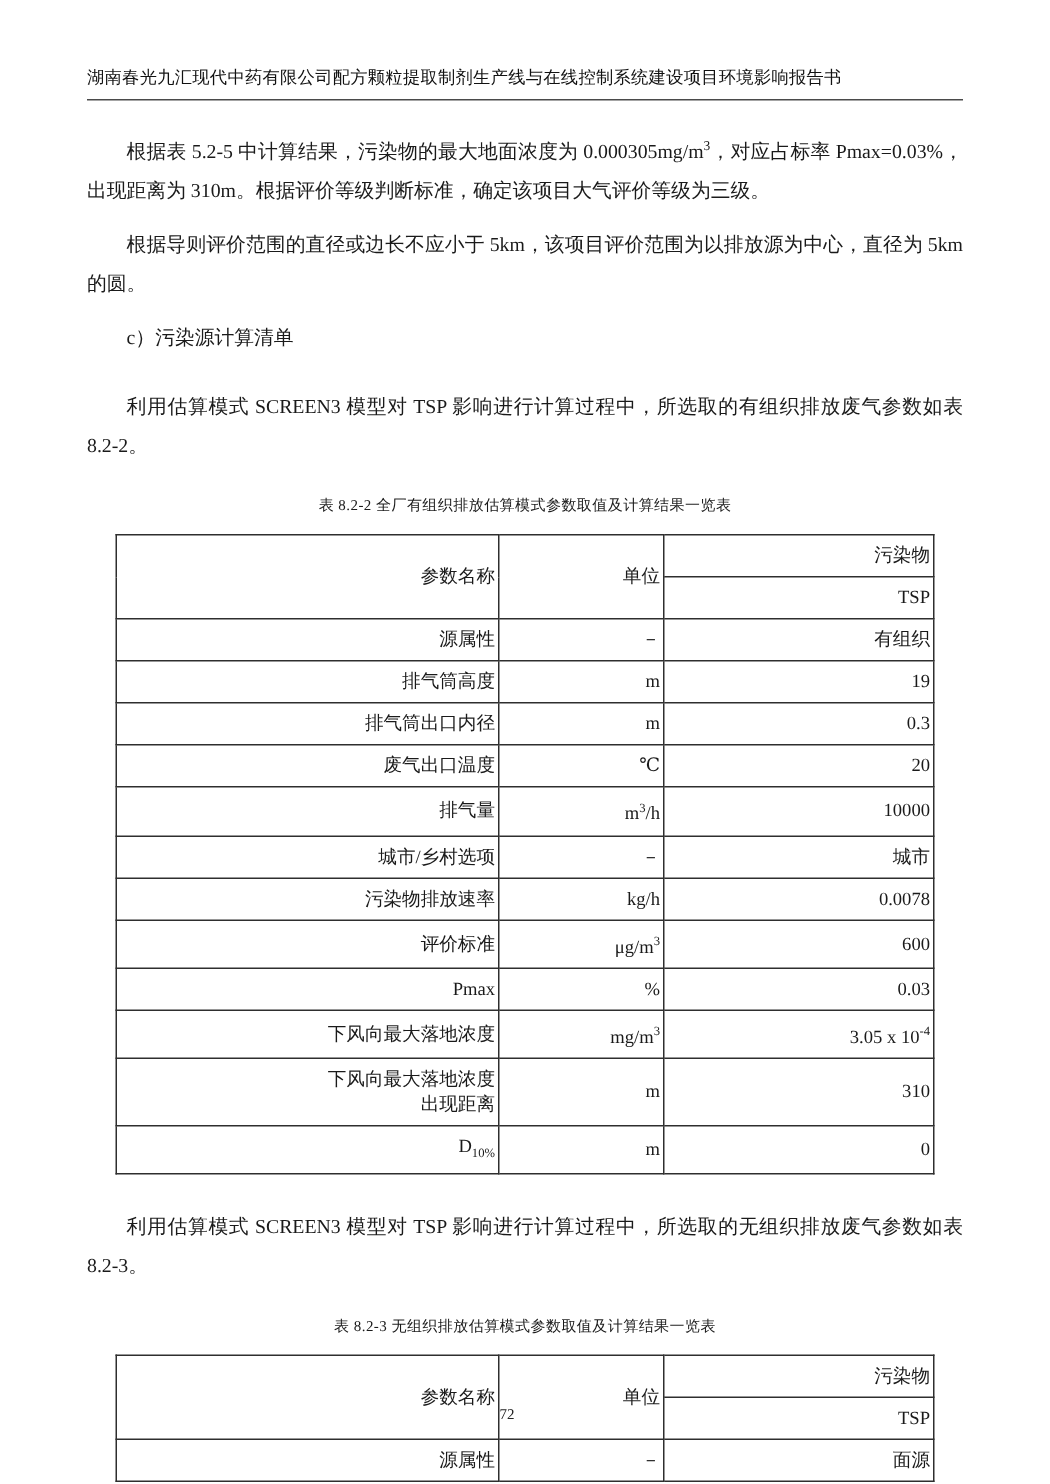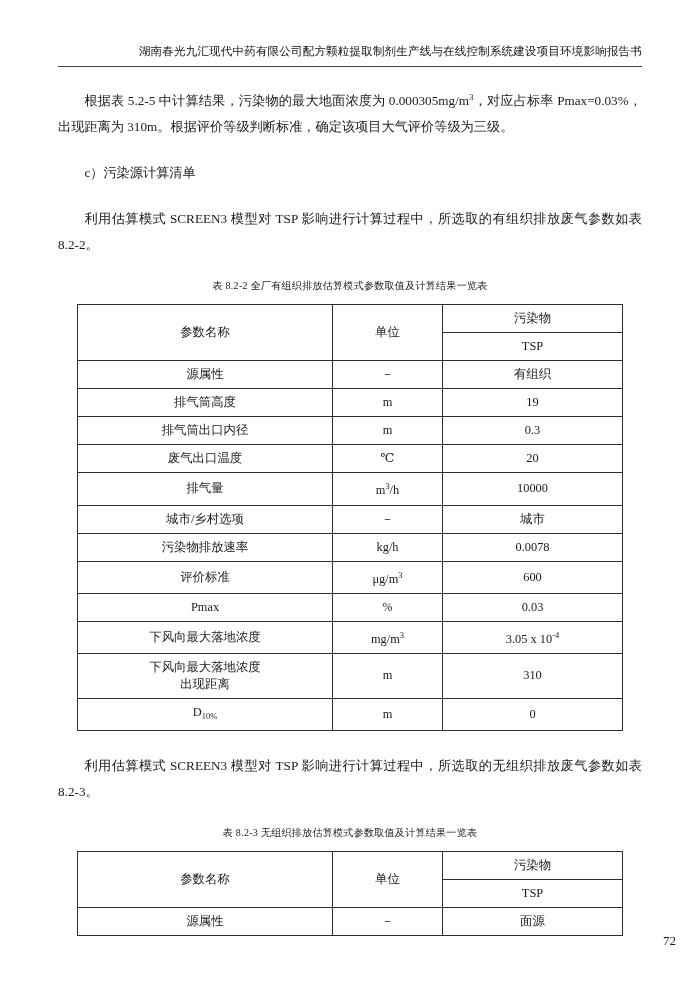--- a/index.html
+++ b/index.html
@@ -18,21 +18,21 @@
     background: #ffffff;
     box-sizing: border-box;
     padding: 0;
     overflow: hidden;
   }
   .header {
     position: absolute;
     top: 44px;
     left: 58px;
     width: 584px;
-    text-align: right;
+    text-align: left;
     font-size: 11.5px;
     letter-spacing: 0.2px;
     color: #111;
   }
   .header-rule {
     position: absolute;
     top: 66px;
     left: 58px;
     width: 584px;
     height: 1px;
@@ -66,56 +66,57 @@
     letter-spacing: 0.3px;
   }
   table.doc-table {
     border-collapse: collapse;
     width: 545px;
     margin: 6px auto 0 auto;
     table-layout: fixed;
   }
   table.doc-table td {
     border: 1px solid #2e2e2e;
-    text-align: center;
+    text-align: right;
     font-size: 12.4px;
     line-height: 17px;
     padding: 5px 2px;
     vertical-align: middle;
   }
   .col-name { width: 255px; }
   .col-unit { width: 110px; }
   .col-val  { width: 180px; }
 
   .two-line td { padding: 3px 2px; }
 
   .footer-page {
     position: absolute;
     bottom: 40px;
     left: 0;
     width: 676px;
-    text-align: right;
-    font-size: 13px;
+    text-align: center;
+    font-size: 10px;
     color: #222;
   }
 </style>
 </head>
 <body>
 
 <div class="page">
 
   <div class="header">湖南春光九汇现代中药有限公司配方颗粒提取制剂生产线与在线控制系统建设项目环境影响报告书</div>
   <div class="header-rule"></div>
 
   <div class="content">
 
     <p class="para">根据表 5.2-5 中计算结果，污染物的最大地面浓度为 0.000305mg/m<sup>3</sup>，对应占标率 Pmax=0.03%，出现距离为 310m。根据评价等级判断标准，确定该项目大气评价等级为三级。</p>
 
     <div class="gap-sm"></div>
 
+    <p class="para">根据导则评价范围的直径或边长不应小于 5km，该项目评价范围为以排放源为中心，直径为 5km 的圆。</p>
 
     <div class="gap-sm"></div>
 
     <p class="para">c）污染源计算清单</p>
 
     <div class="gap-sm"></div>
 
 
     <div class="gap-sm"></div>
 

